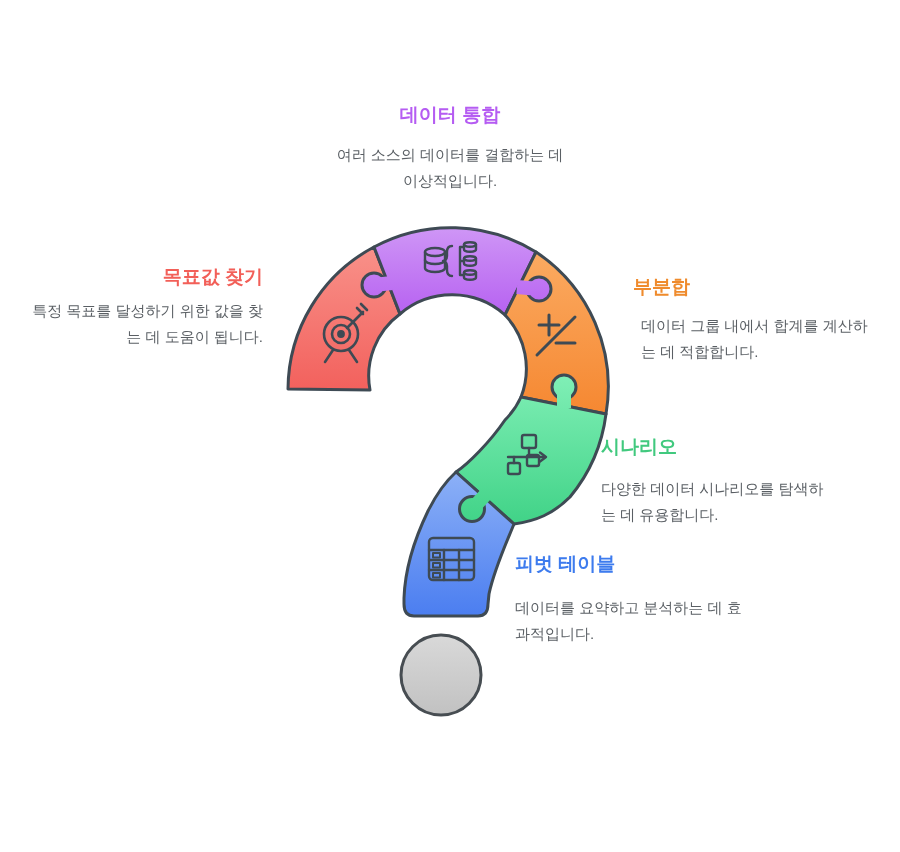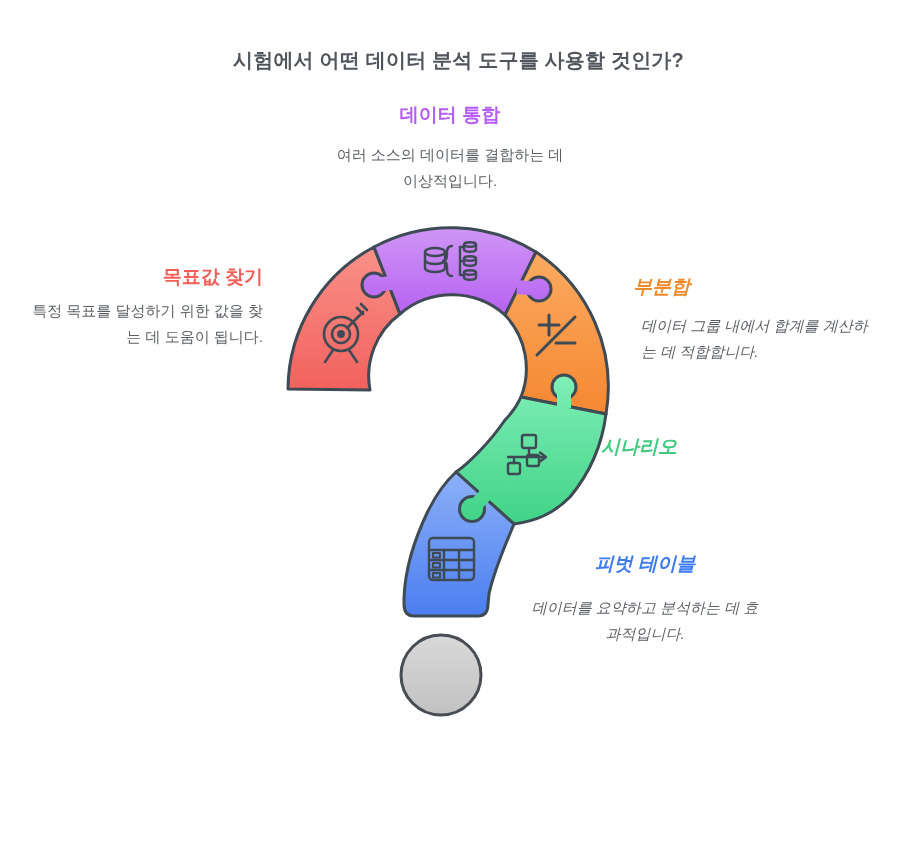--- a/index.html
+++ b/index.html
@@ -13,30 +13,30 @@
     font-size:20px;font-weight:600;color:#51565c;letter-spacing:0.2px;
   }
   .block{position:absolute;}
   .block h2{margin:0;font-size:19px;font-weight:700;line-height:22px;}
   .block p{
     margin:0;font-size:15px;color:#5a5f64;line-height:26px;
     white-space:pre-line;
   }
   .b-center{text-align:center;}
   .b-right{text-align:right;}
-  .b-left{text-align:left;font-style:italic;}
+  .b-left{text-align:left;}
   .blk-consolidation{left:310px;top:104px;width:280px;}
   .blk-consolidation p{margin-top:16px;}
   .blk-goalseek{left:20px;top:266px;width:243px;}
   .blk-goalseek p{margin-top:10px;}
   .blk-subtotal{left:633px;top:276px;width:250px;}
   .blk-subtotal p{margin-top:15px;margin-left:8px;}
   .blk-scenario{left:601px;top:436px;width:250px;}
   .blk-scenario p{margin-top:18px;}
-  .blk-pivot{left:515px;top:553px;width:260px;text-align:center;}
+  .blk-pivot{left:515px;top:553px;width:260px;}
   .blk-pivot p{margin-top:20px;}
   .h-purple{color:#b55cf2;}
   .h-red{color:#f25f58;}
   .h-orange{color:#ef8b2d;}
   .h-green{color:#41c97e;}
   .h-blue{color:#3d7bee;}
 </style>
 </head>
 <body>
 
@@ -144,21 +144,20 @@
         <path d="M 429 550 H 474"></path>
         <path d="M 444 550 V 580 M 459 550 V 580"></path>
         <path d="M 429 560 H 474 M 429 570 H 474"></path>
         <rect x="433" y="553" width="7" height="4.5" stroke-width="2"></rect>
         <rect x="433" y="563" width="7" height="4.5" stroke-width="2"></rect>
         <rect x="433" y="573" width="7" height="4.5" stroke-width="2"></rect>
       </g>
     </g>
   </svg>
 
-  <div class="title">시험에서 어떤 데이터 분석 도구를 사용할 것인가?</div>
 
   <div class="block blk-consolidation b-center">
     <h2 class="h-purple">데이터 통합</h2>
     <p>여러 소스의 데이터를 결합하는 데
 이상적입니다.</p>
   </div>
 
   <div class="block blk-goalseek b-right">
     <h2 class="h-red">목표값 찾기</h2>
     <p>특정 목표를 달성하기 위한 값을 찾
@@ -166,20 +165,22 @@
   </div>
 
   <div class="block blk-subtotal b-left">
     <h2 class="h-orange">부분합</h2>
     <p>데이터 그룹 내에서 합계를 계산하
 는 데 적합합니다.</p>
   </div>
 
   <div class="block blk-scenario b-left">
     <h2 class="h-green">시나리오</h2>
+    <p>다양한 데이터 시나리오를 탐색하
+는 데 유용합니다.</p>
   </div>
 
   <div class="block blk-pivot b-left">
     <h2 class="h-blue">피벗 테이블</h2>
     <p>데이터를 요약하고 분석하는 데 효
 과적입니다.</p>
   </div>
 
 </div>
 

